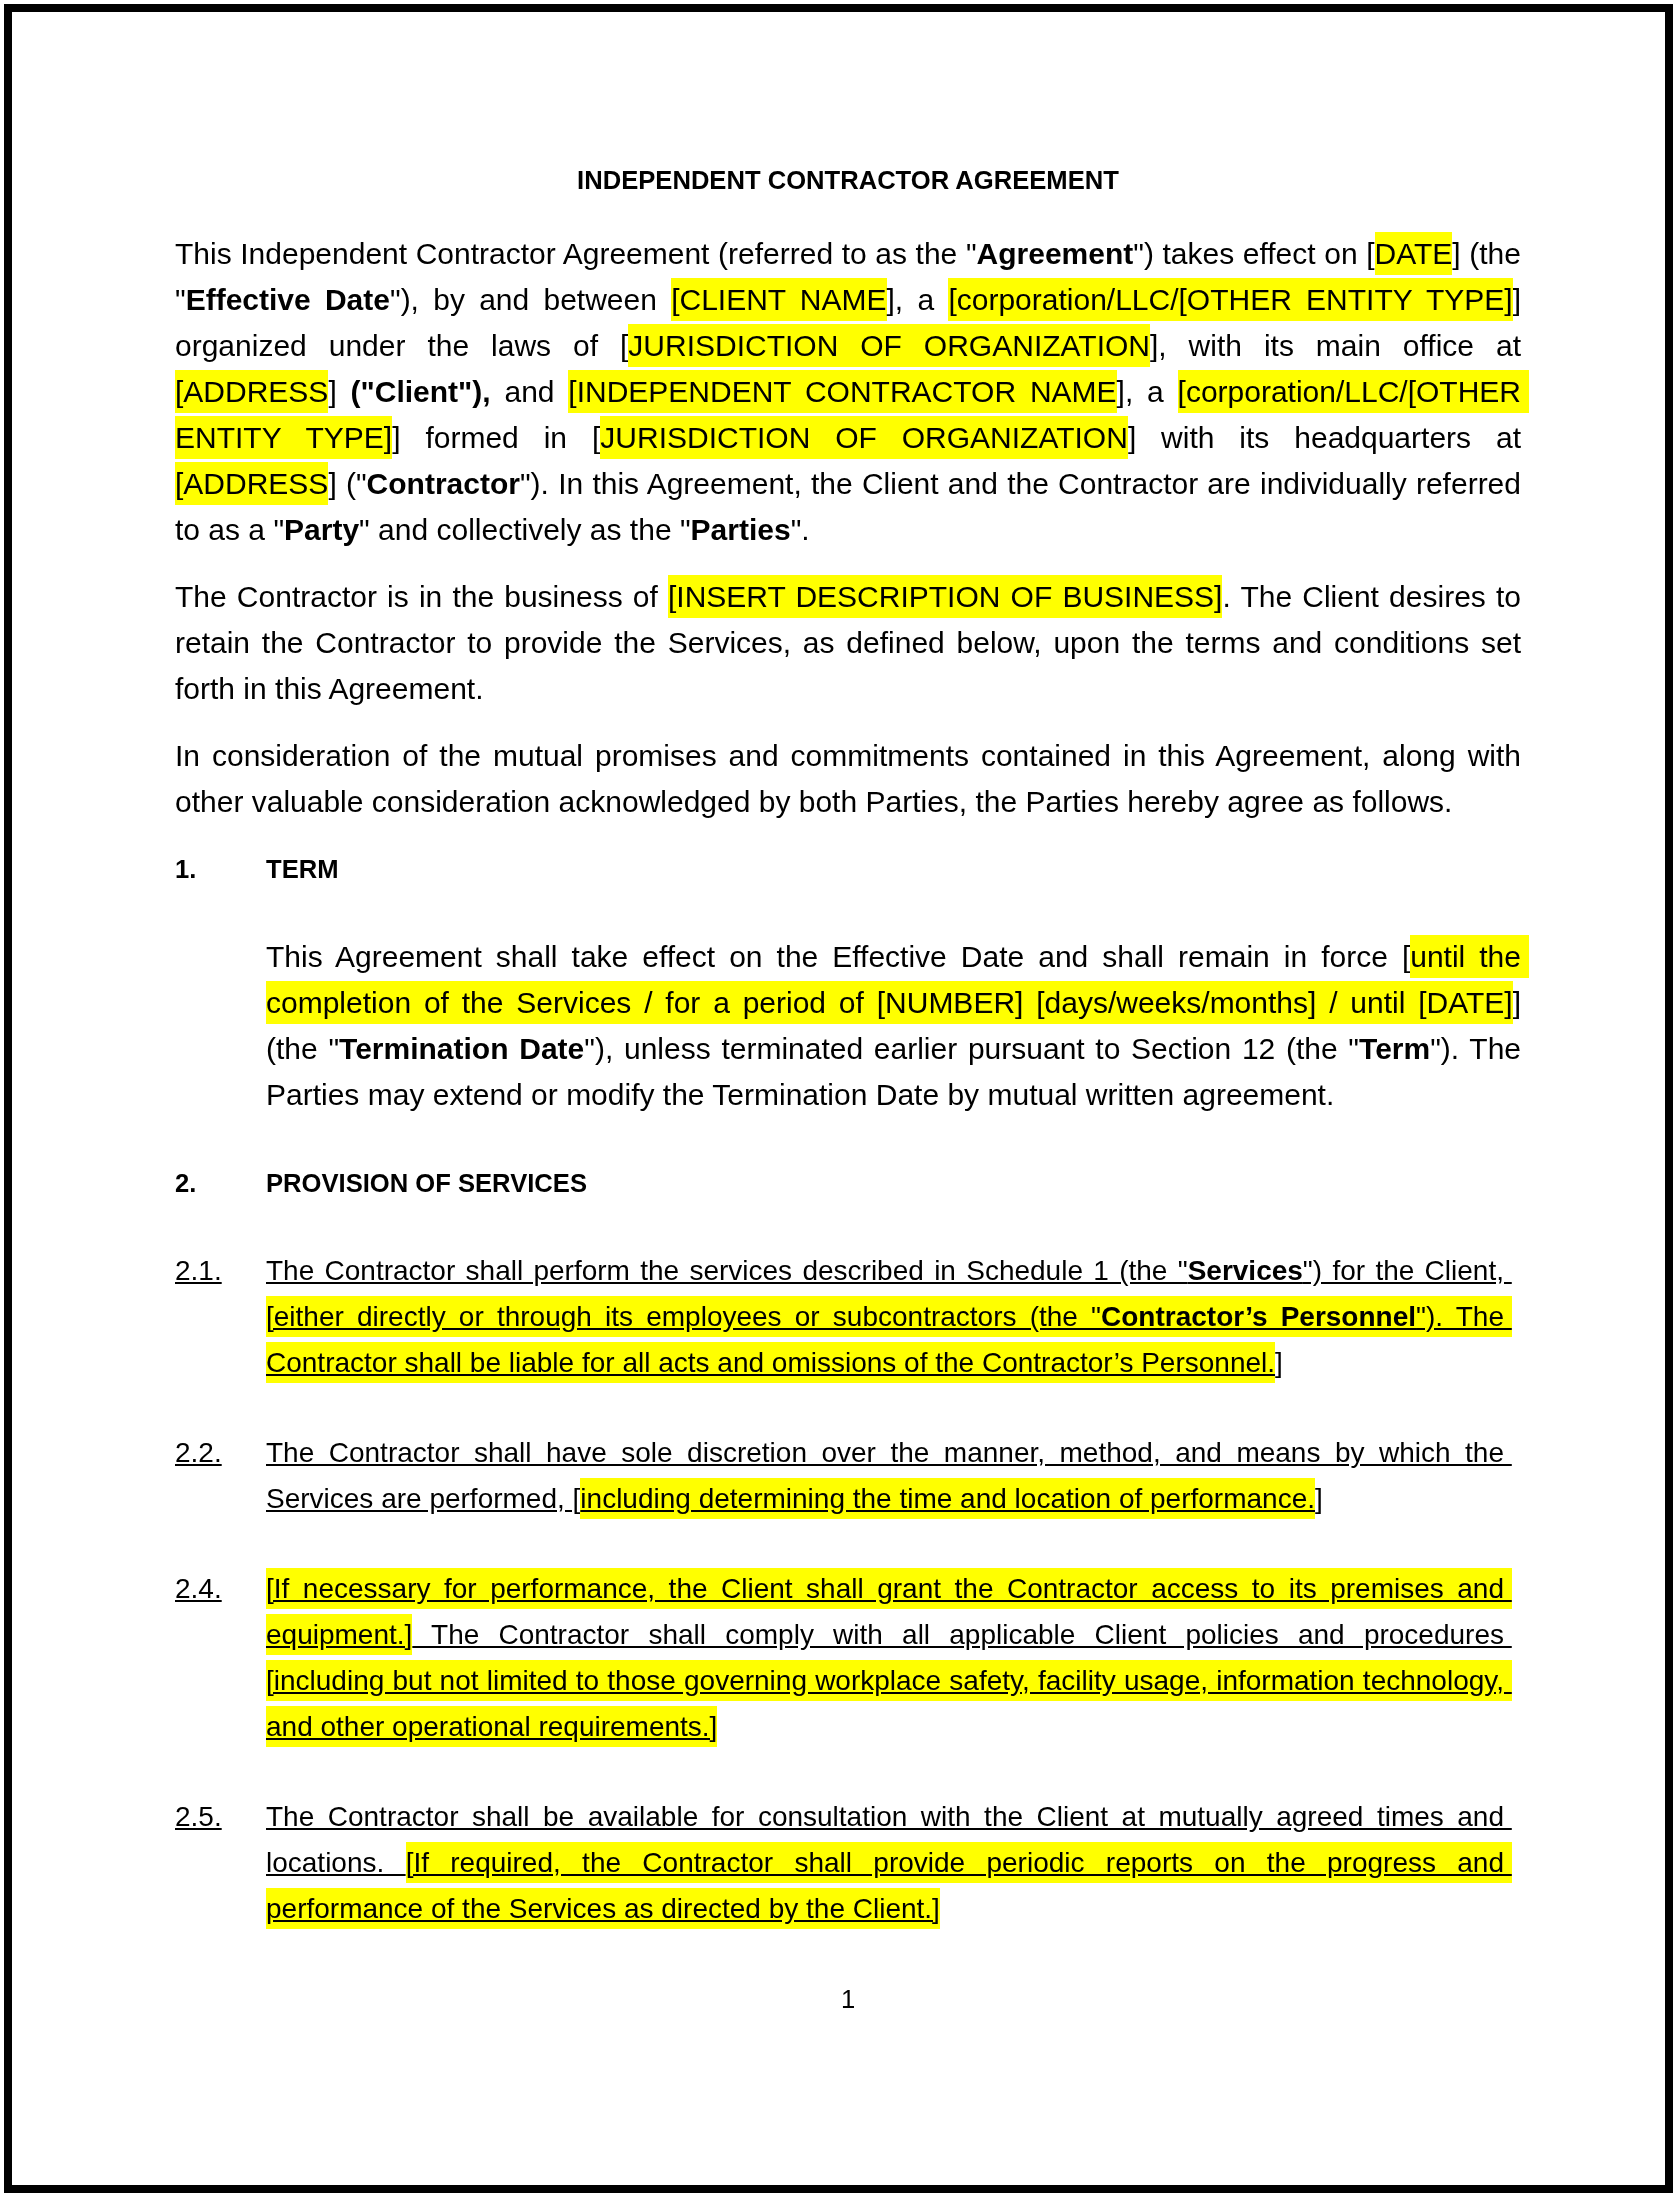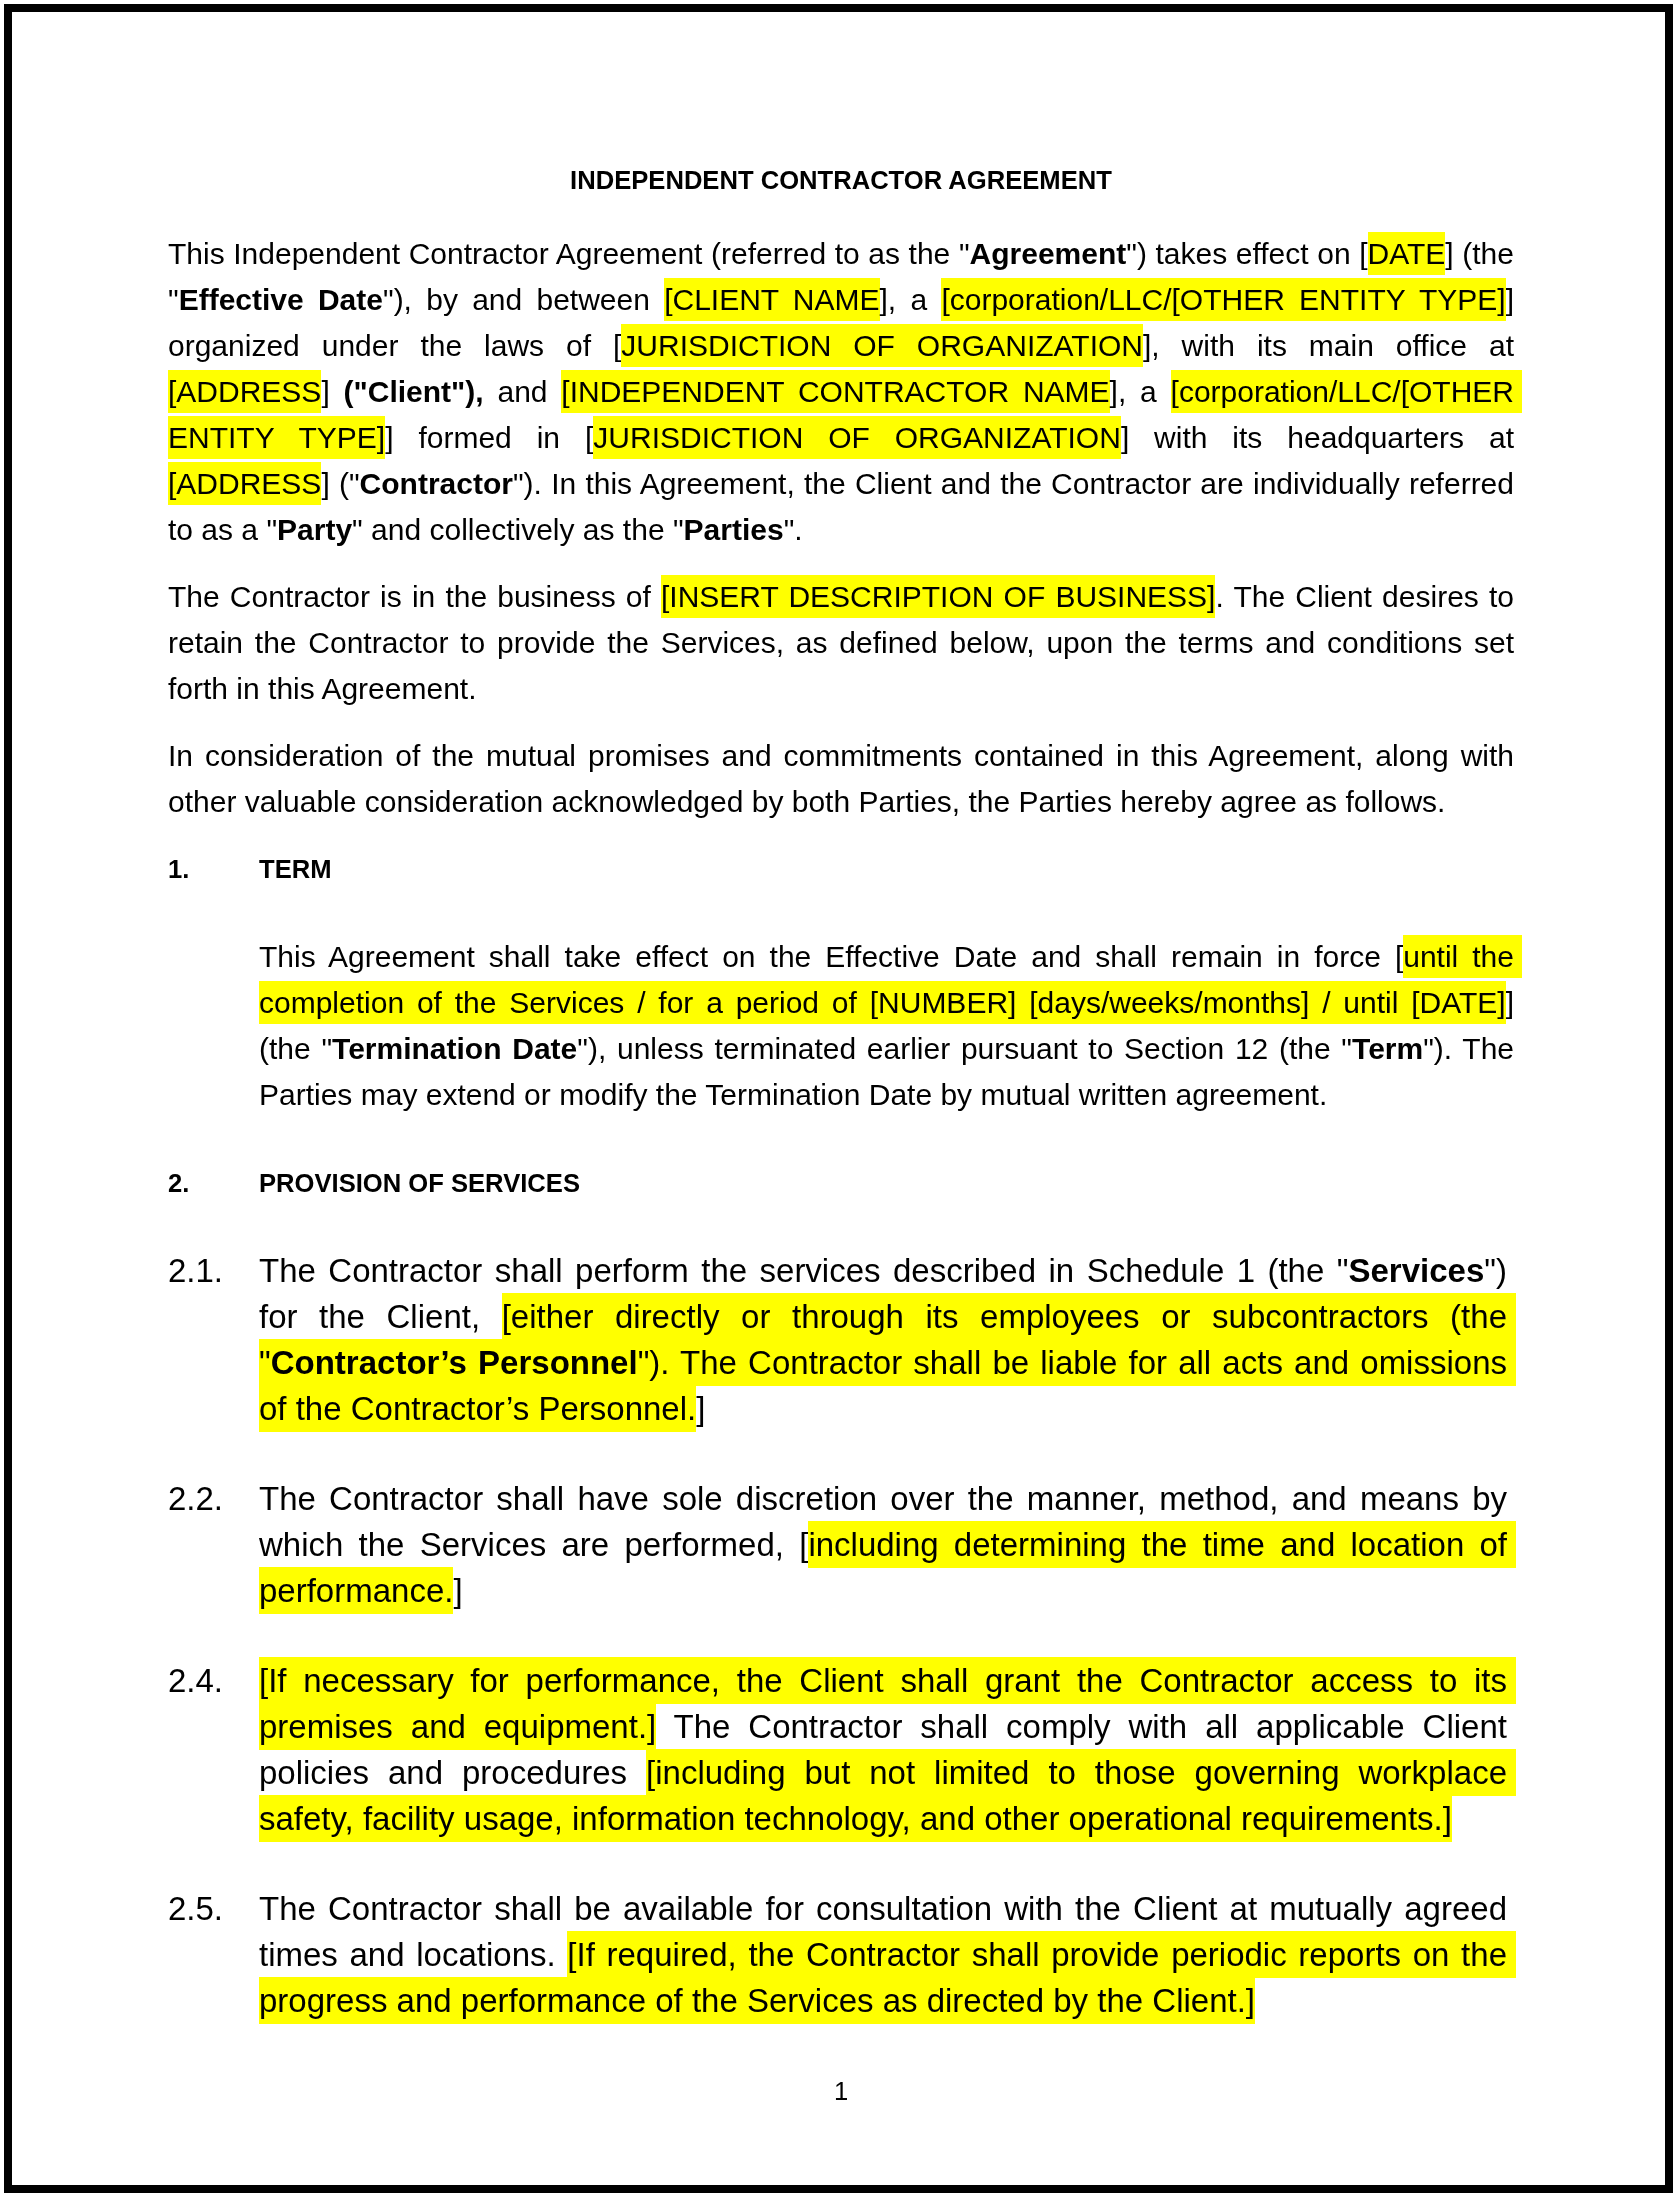--- a/index.html
+++ b/index.html
@@ -20,21 +20,21 @@
     position: absolute;
     left: 4.4px;
     top: 3.5px;
     right: 4.4px;
     bottom: 3.5px;
     border: 8px solid #000000;
     pointer-events: none;
   }
   .content {
     position: absolute;
-    left: 168px;
+    left: 175px;
     width: 1346px;
     top: 157px;
   }
   .doc-title {
     font-size: 25.6px;
     font-weight: bold;
     text-align: center;
     line-height: 46px;
     margin: 0 0 28px 0;
   }
@@ -51,23 +51,24 @@
   }
   .heading {
     display: flex;
     font-size: 25.6px;
     font-weight: bold;
     line-height: 46px;
     margin: 3.5px 0 42px 0;
   }
   .item {
     display: flex;
-    font-size: 33px;
+    font-size: 28px;
     line-height: 46px;
-    margin: 0 7px 44px 0;
+    margin: 0 17px 44px 0;
+    text-decoration: underline;
   }
   .num {
     flex: 0 0 91px;
     width: 91px;
   }
   .item .body {
     flex: 1 1 auto;
     text-align: justify;
     text-justify: inter-word;
   }

